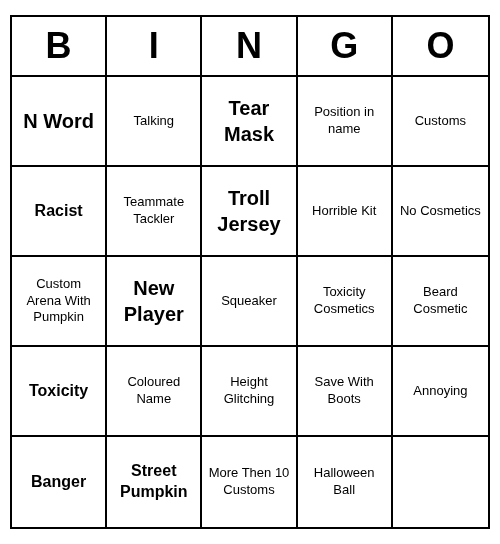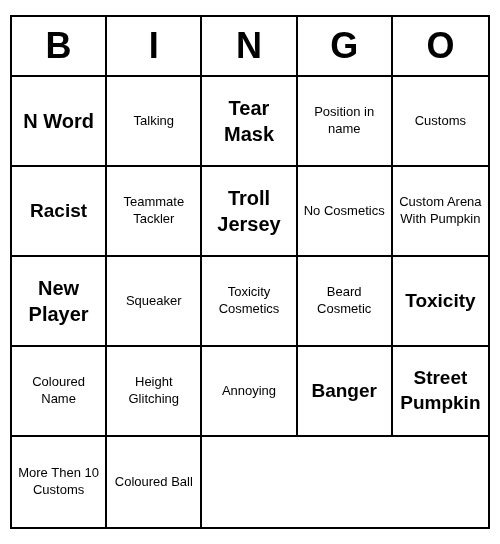--- a/index.html
+++ b/index.html
@@ -52,21 +52,21 @@
       border-right: none;
     }
     .bingo-cell:nth-child(n+21) {
       border-bottom: none;
     }
     .bingo-cell.large-text {
       font-size: 20px;
       font-weight: bold;
     }
     .bingo-cell.medium-text {
-      font-size: 19px;
+      font-size: 16px;
       font-weight: bold;
     }
   </style>
 </head>
 <body>
 
 <div class="bingo-card">
   <div class="bingo-header">
   <div class="bingo-header-cell">B</div>
       <div class="bingo-header-cell">I</div>
@@ -93,20 +93,23 @@
       <div class="bingo-cell medium-text">
         <span>Racist</span>
       </div>
       <div class="bingo-cell">
         <span>Teammate Tackler</span>
       </div>
       <div class="bingo-cell large-text">
         <span>Troll Jersey</span>
       </div>
       <div class="bingo-cell">
+        <span>Horrible Kit</span>
+      </div>
+      <div class="bingo-cell">
         <span>No Cosmetics</span>
       </div>
       <div class="bingo-cell">
         <span>Custom Arena With Pumpkin</span>
       </div>
       <div class="bingo-cell large-text">
         <span>New Player</span>
       </div>
       <div class="bingo-cell">
         <span>Squeaker</span>
@@ -120,28 +123,31 @@
       <div class="bingo-cell medium-text">
         <span>Toxicity</span>
       </div>
       <div class="bingo-cell">
         <span>Coloured Name</span>
       </div>
       <div class="bingo-cell">
         <span>Height Glitching</span>
       </div>
       <div class="bingo-cell">
+        <span>Save With Boots</span>
+      </div>
+      <div class="bingo-cell">
         <span>Annoying</span>
       </div>
       <div class="bingo-cell medium-text">
         <span>Banger</span>
       </div>
       <div class="bingo-cell medium-text">
         <span>Street Pumpkin</span>
       </div>
       <div class="bingo-cell">
         <span>More Then 10 Customs</span>
       </div>
       <div class="bingo-cell">
-        <span>Coloured Ball</span>
+        <span>Halloween Ball</span>
       </div>
     </div>
 </div>
 
 </body></html>

